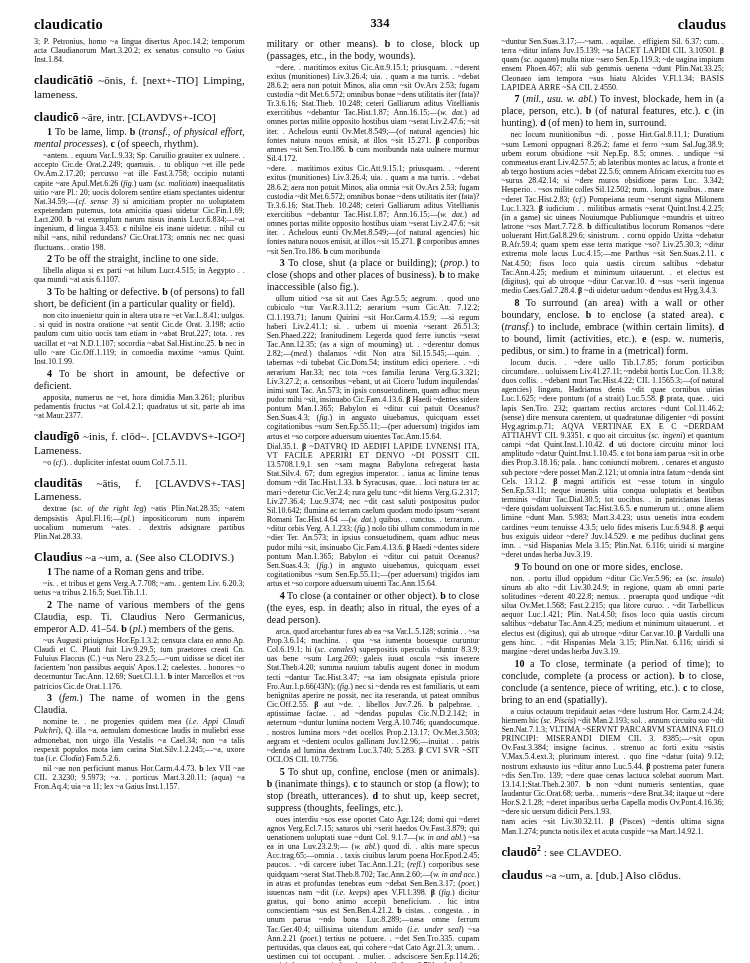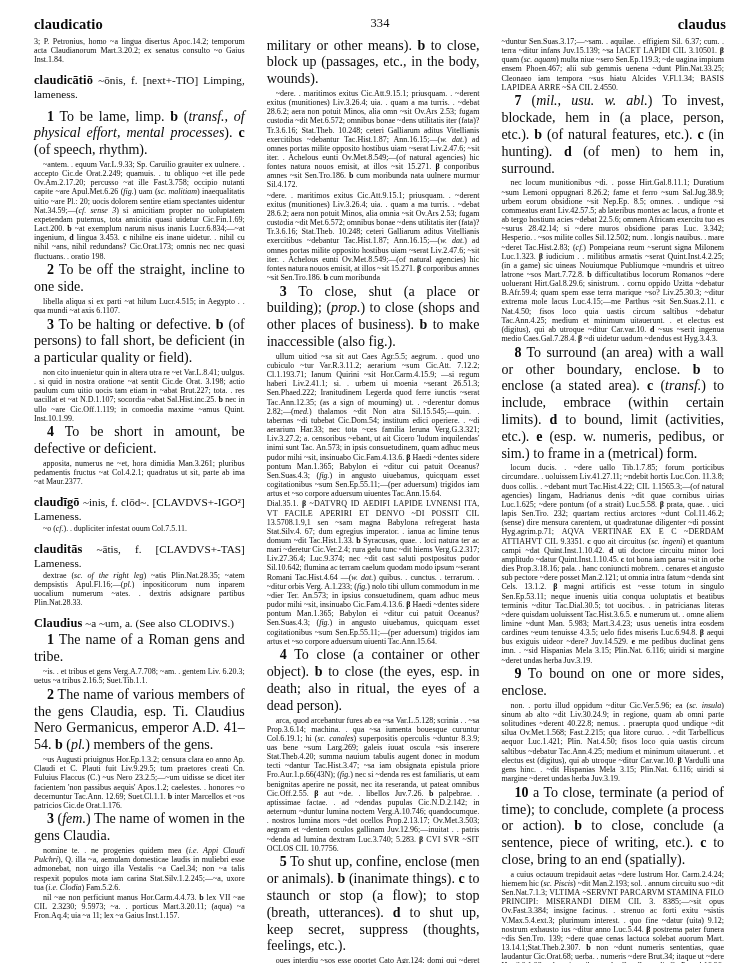--- a/index.html
+++ b/index.html
@@ -32,21 +32,21 @@
     height: 22px;
     display: flex;
     align-items: baseline;
     justify-content: space-between;
     font-weight: bold;
     font-size: 14.5px;
     letter-spacing: .1px;
   }
   .runhead .folio {
     font-size: 12.5px;
-    font-weight: normal;
+    font-weight: bold;
     position: absolute;
     left: 0; right: 0;
     text-align: center;
   }
   .runhead .hl { position: relative; z-index: 2; }
   .runhead .hr { position: relative; z-index: 2; }
 
   
   .cols {
     position: absolute;
@@ -84,21 +84,21 @@
 
   .hw {
     font-weight: bold;
     font-size: 12.4px;
     letter-spacing: .1px;
   }
   .hw sup { font-size: 7.5px; vertical-align: super; font-weight: bold;}
 
   
   .sense {
-    font-size: 14px;
+    font-size: 10px;
     line-height: 1.2;
     text-align: justify;
     text-indent: 13px;
     margin: 1.5px 0 0 0;
   }
   .sense.noind { text-indent: 0; }
   .sense b { font-weight: bold; }
   .sense i, .hw i, .cit i { font-style: italic; }
 
   
@@ -132,20 +132,21 @@
     <span class="folio">334</span>
     <span class="hr">claudus</span>
   </div>
 
   <div class="cols">
     <div class="col col-1">
         <p class="cit noind">3; P. Petronius, homo ~a lingua disertus Apoc.14.2; tem­porum acta Claudianorum Mart.3.20.2; ex senatus consulto ~o Gaius Inst.1.84.</p>
         <div class="gap"></div>
         <p class="entry"><span class="hw">claudicātiō</span> ~ōnis, f. [next+-<span class="sc">TIO</span>] Limping, lameness.</p>
         <div class="gap"></div>
+        <p class="entry"><span class="hw">claudicō</span> ~āre, intr. [<span class="sc">CLAVDVS</span>+-<span class="sc">ICO</span>]</p>
         <p class="sense"><b>1</b> To be lame, limp. <b>b</b> (<i>transf., of physi­cal effort, mental processes</i>). <b>c</b> (of speech, rhythm).</p>
         <p class="cit">~antem. . equum Var.L.9.33; Sp. Caruilio grauiter ex uulnere. . accepto Cic.de Orat.2.249; quamuis. . tu obliquo ~et ille pede Ov.Am.2.17.20; percusso ~at ille Fast.3.758; occipio nutanti capite ~are Apul.Met.6.26 (<i>fig.</i>) uam (<i>sc. malitiam</i>) inaequalitatis uitio ~are Pl.: 20; uocis dolorem sentire etiam spectantes uidentur Nat.34.59;—(<i>cf. sense 3</i>) si amicitiam propter no uoluptatem expetendam putemus, tota amicitia quasi uidetur Cic.Fin.1.69; Lact.200. <b>b</b> ~at exemplum narum nisus inanis Lucr.6.834;—~at ingenium, <b>d</b> lingua 3.453. <b>c</b> nihilne eis inane uidetur. . nihil cu nihil ~ans, nihil redundans? Cic.Orat.173; omnis nec nec quasi fluctuans. . oratio 198.</p>
         <p class="sense"><b>2</b> To be off the straight, incline to one side.</p>
         <p class="cit">libella aliqua si ex parti ~at hilum Lucr.4.515; in Aegypto . . qua mundi ~at axis 6.1107.</p>
         <p class="sense"><b>3</b> To be halting or defective. <b>b</b> (of persons) to fall short, be deficient (in a particular quality or field).</p>
         <p class="cit">non cito inuenietur quin in altera utra re ~et Var.L.8.41; uulgus. . si quid in nostra oratione ~at sentit Cic.de Orat. 3.198; actio paulum cum uitio uocis tam etiam in ~abat Brut.227; tota. . res uacillat et ~at N.D.1.107; socordia ~abat Sal.Hist.inc.25. <b>b</b> nec in ullo ~are Cic.Off.1.119; in comoedia maxime ~amus Quint. Inst.10.1.99.</p>
         <p class="sense"><b>4</b> To be short in amount, be defective or deficient.</p>
         <p class="cit">apposita, numerus ne ~et, hora dimidia Man.3.261; pluribus pedamentis fructus ~at Col.4.2.1; quadratus ut sit, parte ab ima ~at Maur.2377.</p>
         <div class="gap"></div>
         <p class="entry"><span class="hw">claudīgō</span> ~inis, f. clōd~. [<span class="sc">CLAVDVS</span>+-<span class="sc">IGO</span>²] Lameness.</p>

